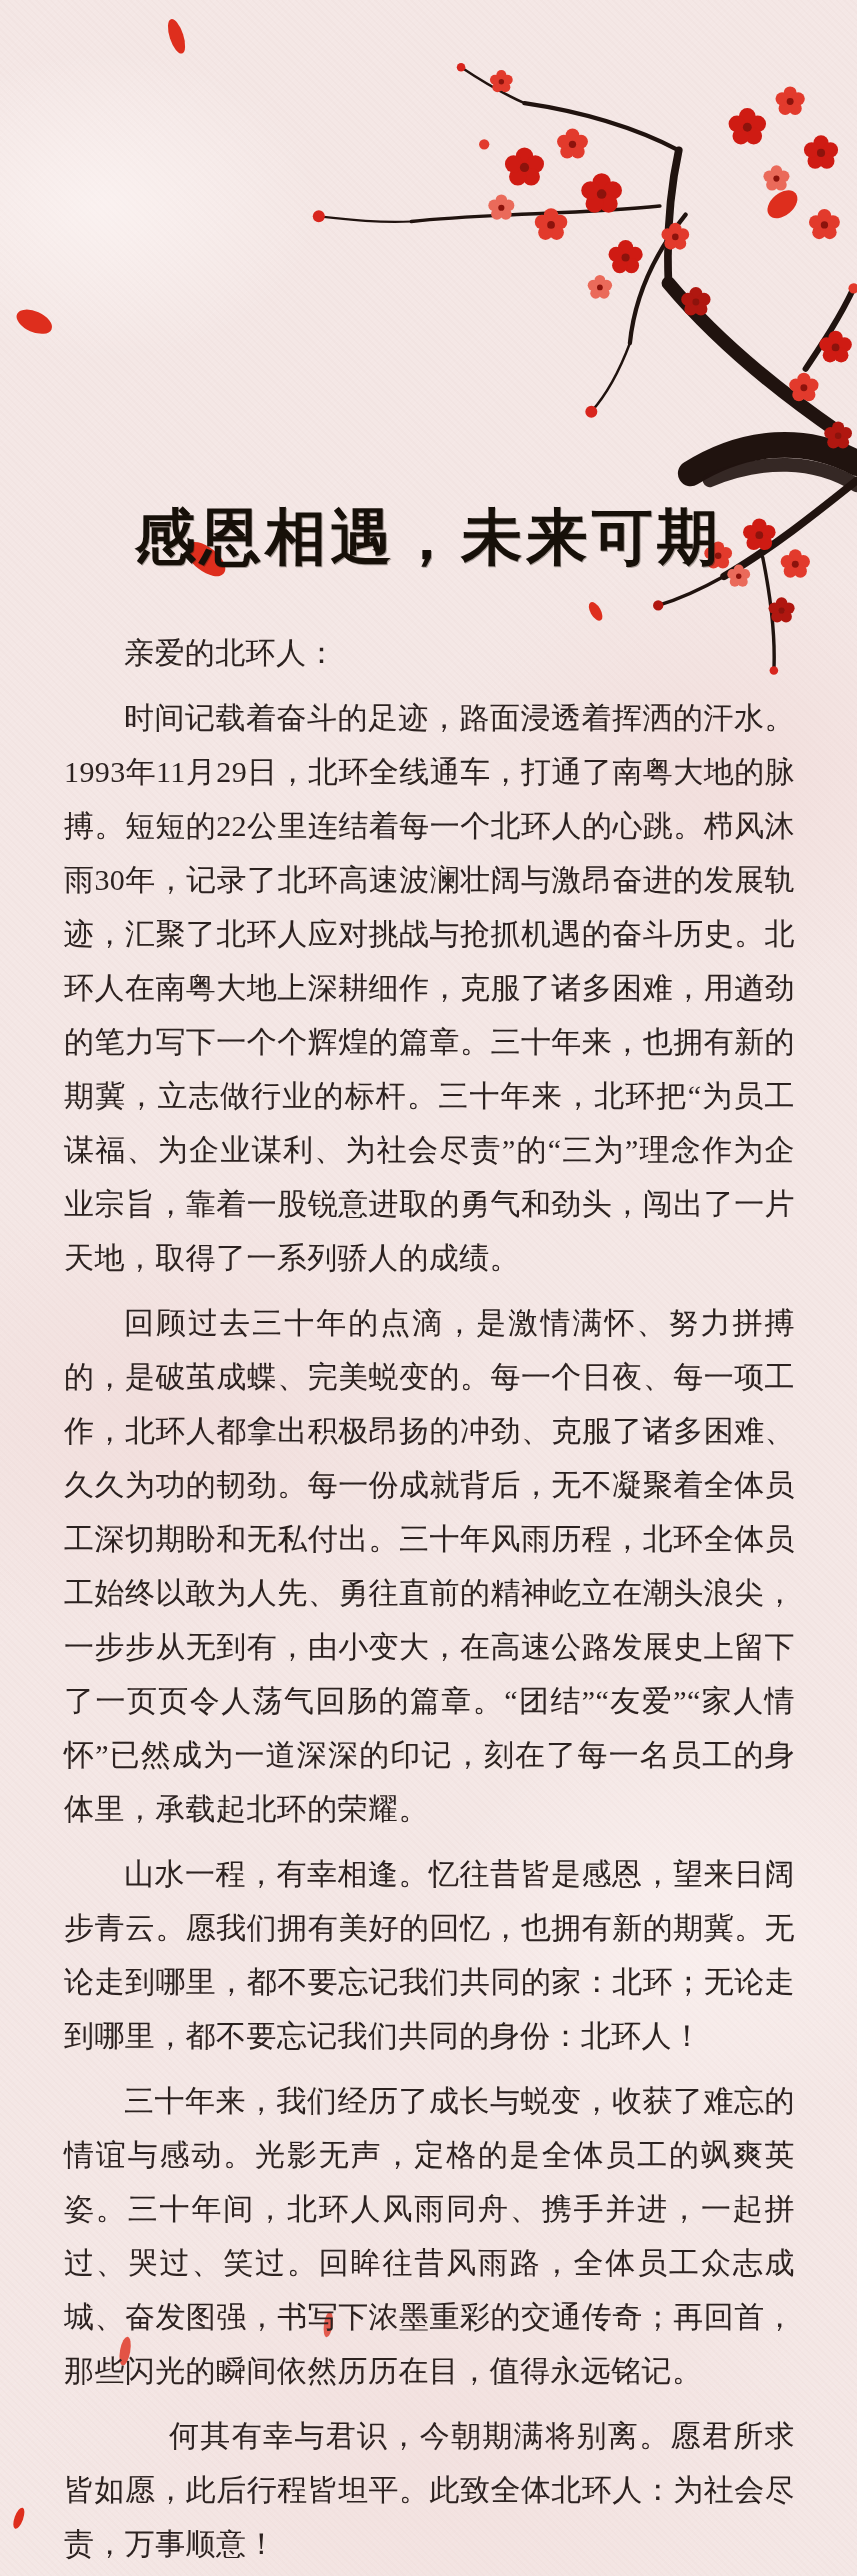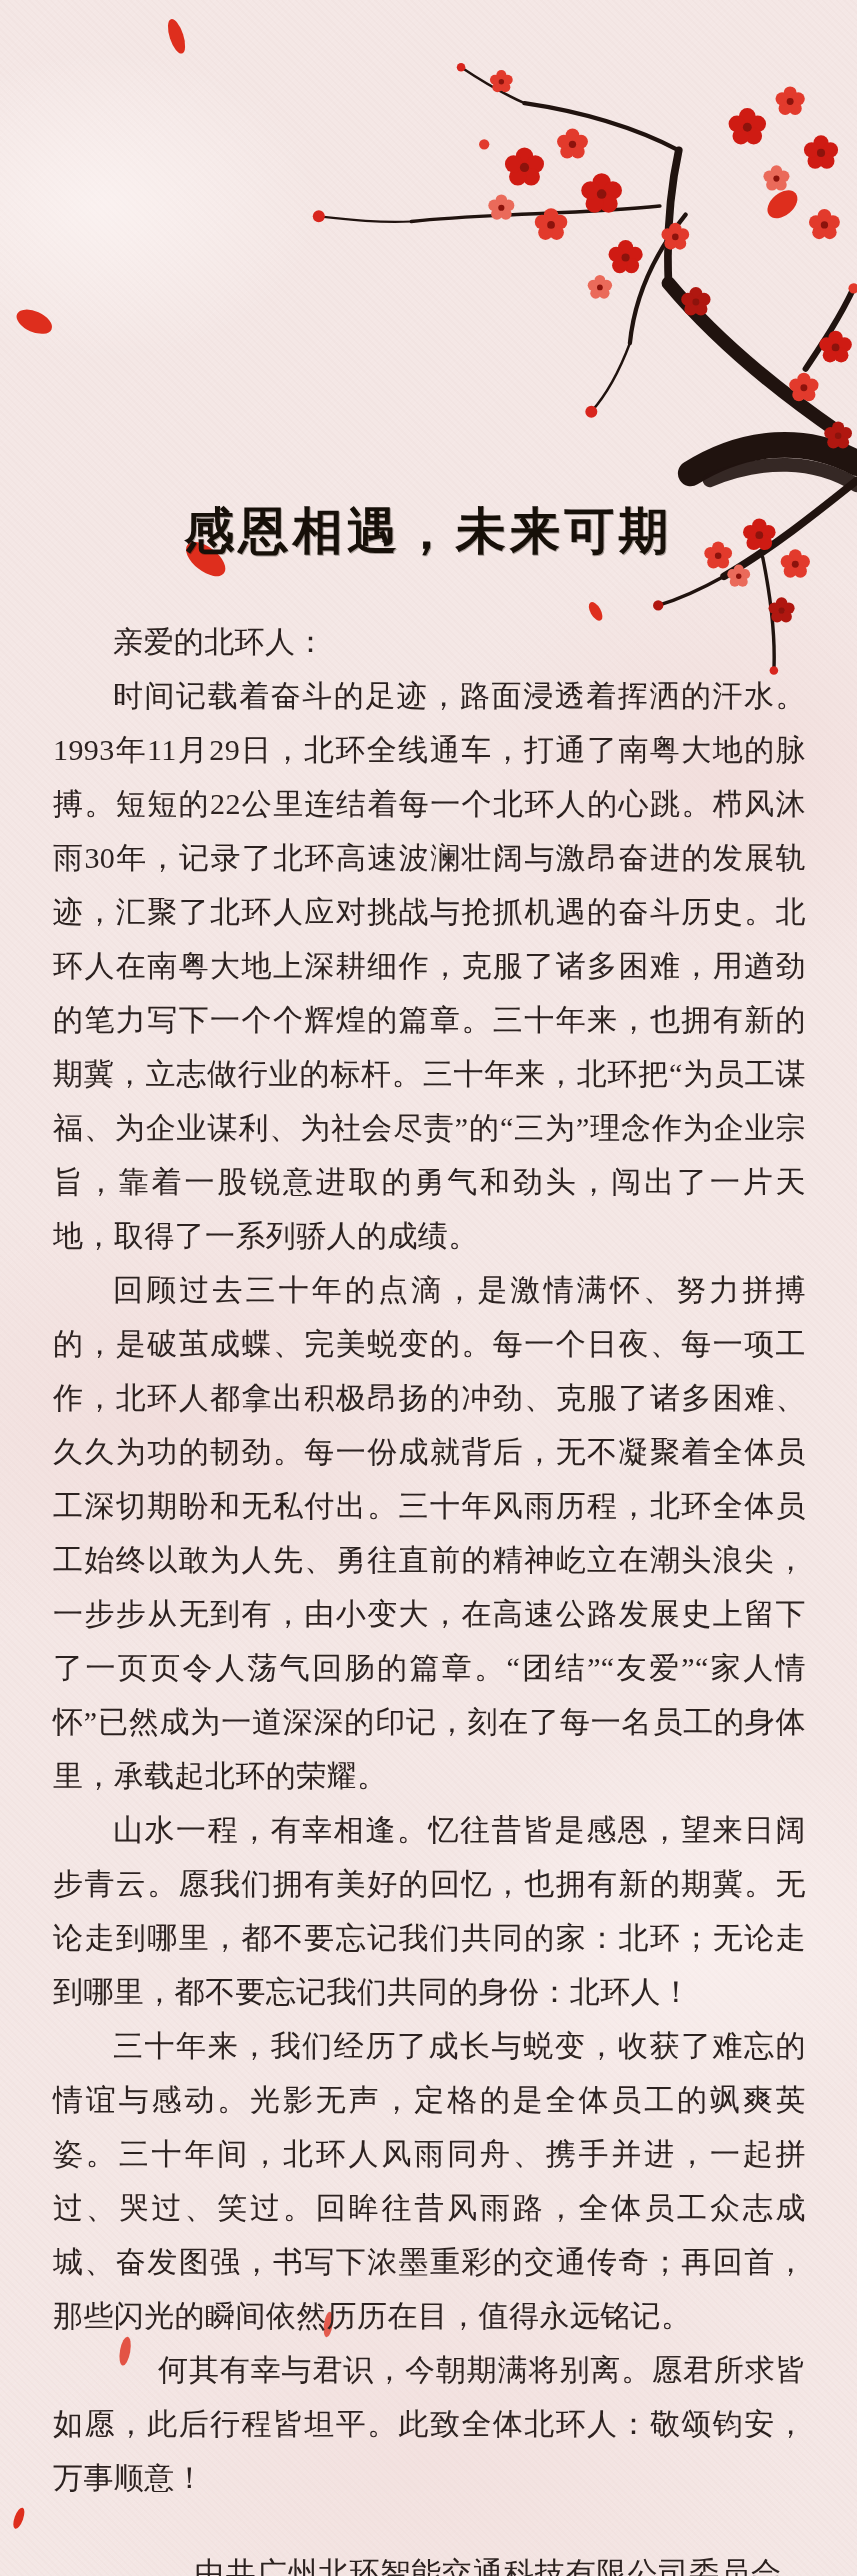--- a/index.html
+++ b/index.html
@@ -15,32 +15,32 @@
       radial-gradient(ellipse 429px 343px at 80% 75%, rgba(255,248,247,.50), transparent 60%),
       radial-gradient(ellipse 600px 429px at 50% 95%, rgba(240,216,214,.40), transparent 65%),
       repeating-linear-gradient(45deg,  rgba(205,172,170,.05) 0 1.7px, transparent 1.7px 5.1px),
       repeating-linear-gradient(-45deg, rgba(255,255,255,.06) 0 0.9px, transparent 0.9px 4.3px);
     font-family:"Liberation Serif","DejaVu Serif",serif;
   }
   .artwork{position:absolute;top:0;left:0;z-index:0;}
   .title{
     position:absolute;top:506px;left:0;width:100%;
     z-index:1;text-align:center;
-    font-size:50px;line-height:1;font-weight:bold;
+    font-size:61px;line-height:1;font-weight:bold;
     letter-spacing:4.3px;color:#171009;margin:0;
     font-family:"DejaVu Serif","Liberation Serif",serif;
     text-shadow:0.9px 0.9px 0 rgba(23,16,9,.35);
   }
   .letter{
     position:absolute;top:615px;left:53px;width:753px;
     z-index:1;color:#2c2220;
     font-size:30px;line-height:54px;text-align:justify;
     letter-spacing:0.4px;
   }
-  .letter p{margin:0;text-indent:2em;}
+  .letter p{margin:11px;text-indent:2em;}
   .letter p.closing{text-indent:3.5em;}
   .salutation{text-indent:0;}
   .signature{margin-top:41px;text-align:right;padding-right:24px;letter-spacing:0.9px;}
 </style>
 </head>
 <body>
 
 <div class="page">
 
   <svg class="artwork" width="857" height="2576" viewBox="0 0 1000 3005" aria-hidden="true">
@@ -119,19 +119,19 @@
   </svg>
 
   <h1 class="title">感恩相遇，未来可期</h1>
 
   <div class="letter">
     <p class="salutation">亲爱的北环人：</p>
     <p>时间记载着奋斗的足迹，路面浸透着挥洒的汗水。1993年11月29日，北环全线通车，打通了南粤大地的脉搏。短短的22公里连结着每一个北环人的心跳。栉风沐雨30年，记录了北环高速波澜壮阔与激昂奋进的发展轨迹，汇聚了北环人应对挑战与抢抓机遇的奋斗历史。北环人在南粤大地上深耕细作，克服了诸多困难，用遒劲的笔力写下一个个辉煌的篇章。三十年来，也拥有新的期冀，立志做行业的标杆。三十年来，北环把“为员工谋福、为企业谋利、为社会尽责”的“三为”理念作为企业宗旨，靠着一股锐意进取的勇气和劲头，闯出了一片天地，取得了一系列骄人的成绩。</p>
     <p>回顾过去三十年的点滴，是激情满怀、努力拼搏的，是破茧成蝶、完美蜕变的。每一个日夜、每一项工作，北环人都拿出积极昂扬的冲劲、克服了诸多困难、久久为功的韧劲。每一份成就背后，无不凝聚着全体员工深切期盼和无私付出。三十年风雨历程，北环全体员工始终以敢为人先、勇往直前的精神屹立在潮头浪尖，一步步从无到有，由小变大，在高速公路发展史上留下了一页页令人荡气回肠的篇章。“团结”“友爱”“家人情怀”已然成为一道深深的印记，刻在了每一名员工的身体里，承载起北环的荣耀。</p>
     <p>山水一程，有幸相逢。忆往昔皆是感恩，望来日阔步青云。愿我们拥有美好的回忆，也拥有新的期冀。无论走到哪里，都不要忘记我们共同的家：北环；无论走到哪里，都不要忘记我们共同的身份：北环人！</p>
     <p>三十年来，我们经历了成长与蜕变，收获了难忘的情谊与感动。光影无声，定格的是全体员工的飒爽英姿。三十年间，北环人风雨同舟、携手并进，一起拼过、哭过、笑过。回眸往昔风雨路，全体员工众志成城、奋发图强，书写下浓墨重彩的交通传奇；再回首，那些闪光的瞬间依然历历在目，值得永远铭记。</p>
-    <p class="closing">何其有幸与君识，今朝期满将别离。愿君所求皆如愿，此后行程皆坦平。此致全体北环人：敬颂钧安，万事顺意！</p>
+    <p class="closing">何其有幸与君识，今朝期满将别离。愿君所求皆如愿，此后行程皆坦平。此致全体北环人：为社会尽责，万事顺意！</p>
     <div class="signature">中共广州北环智能交通科技有限公司委员会</div>
 
   </div>
 
 </div>
 
 
 </body></html>

